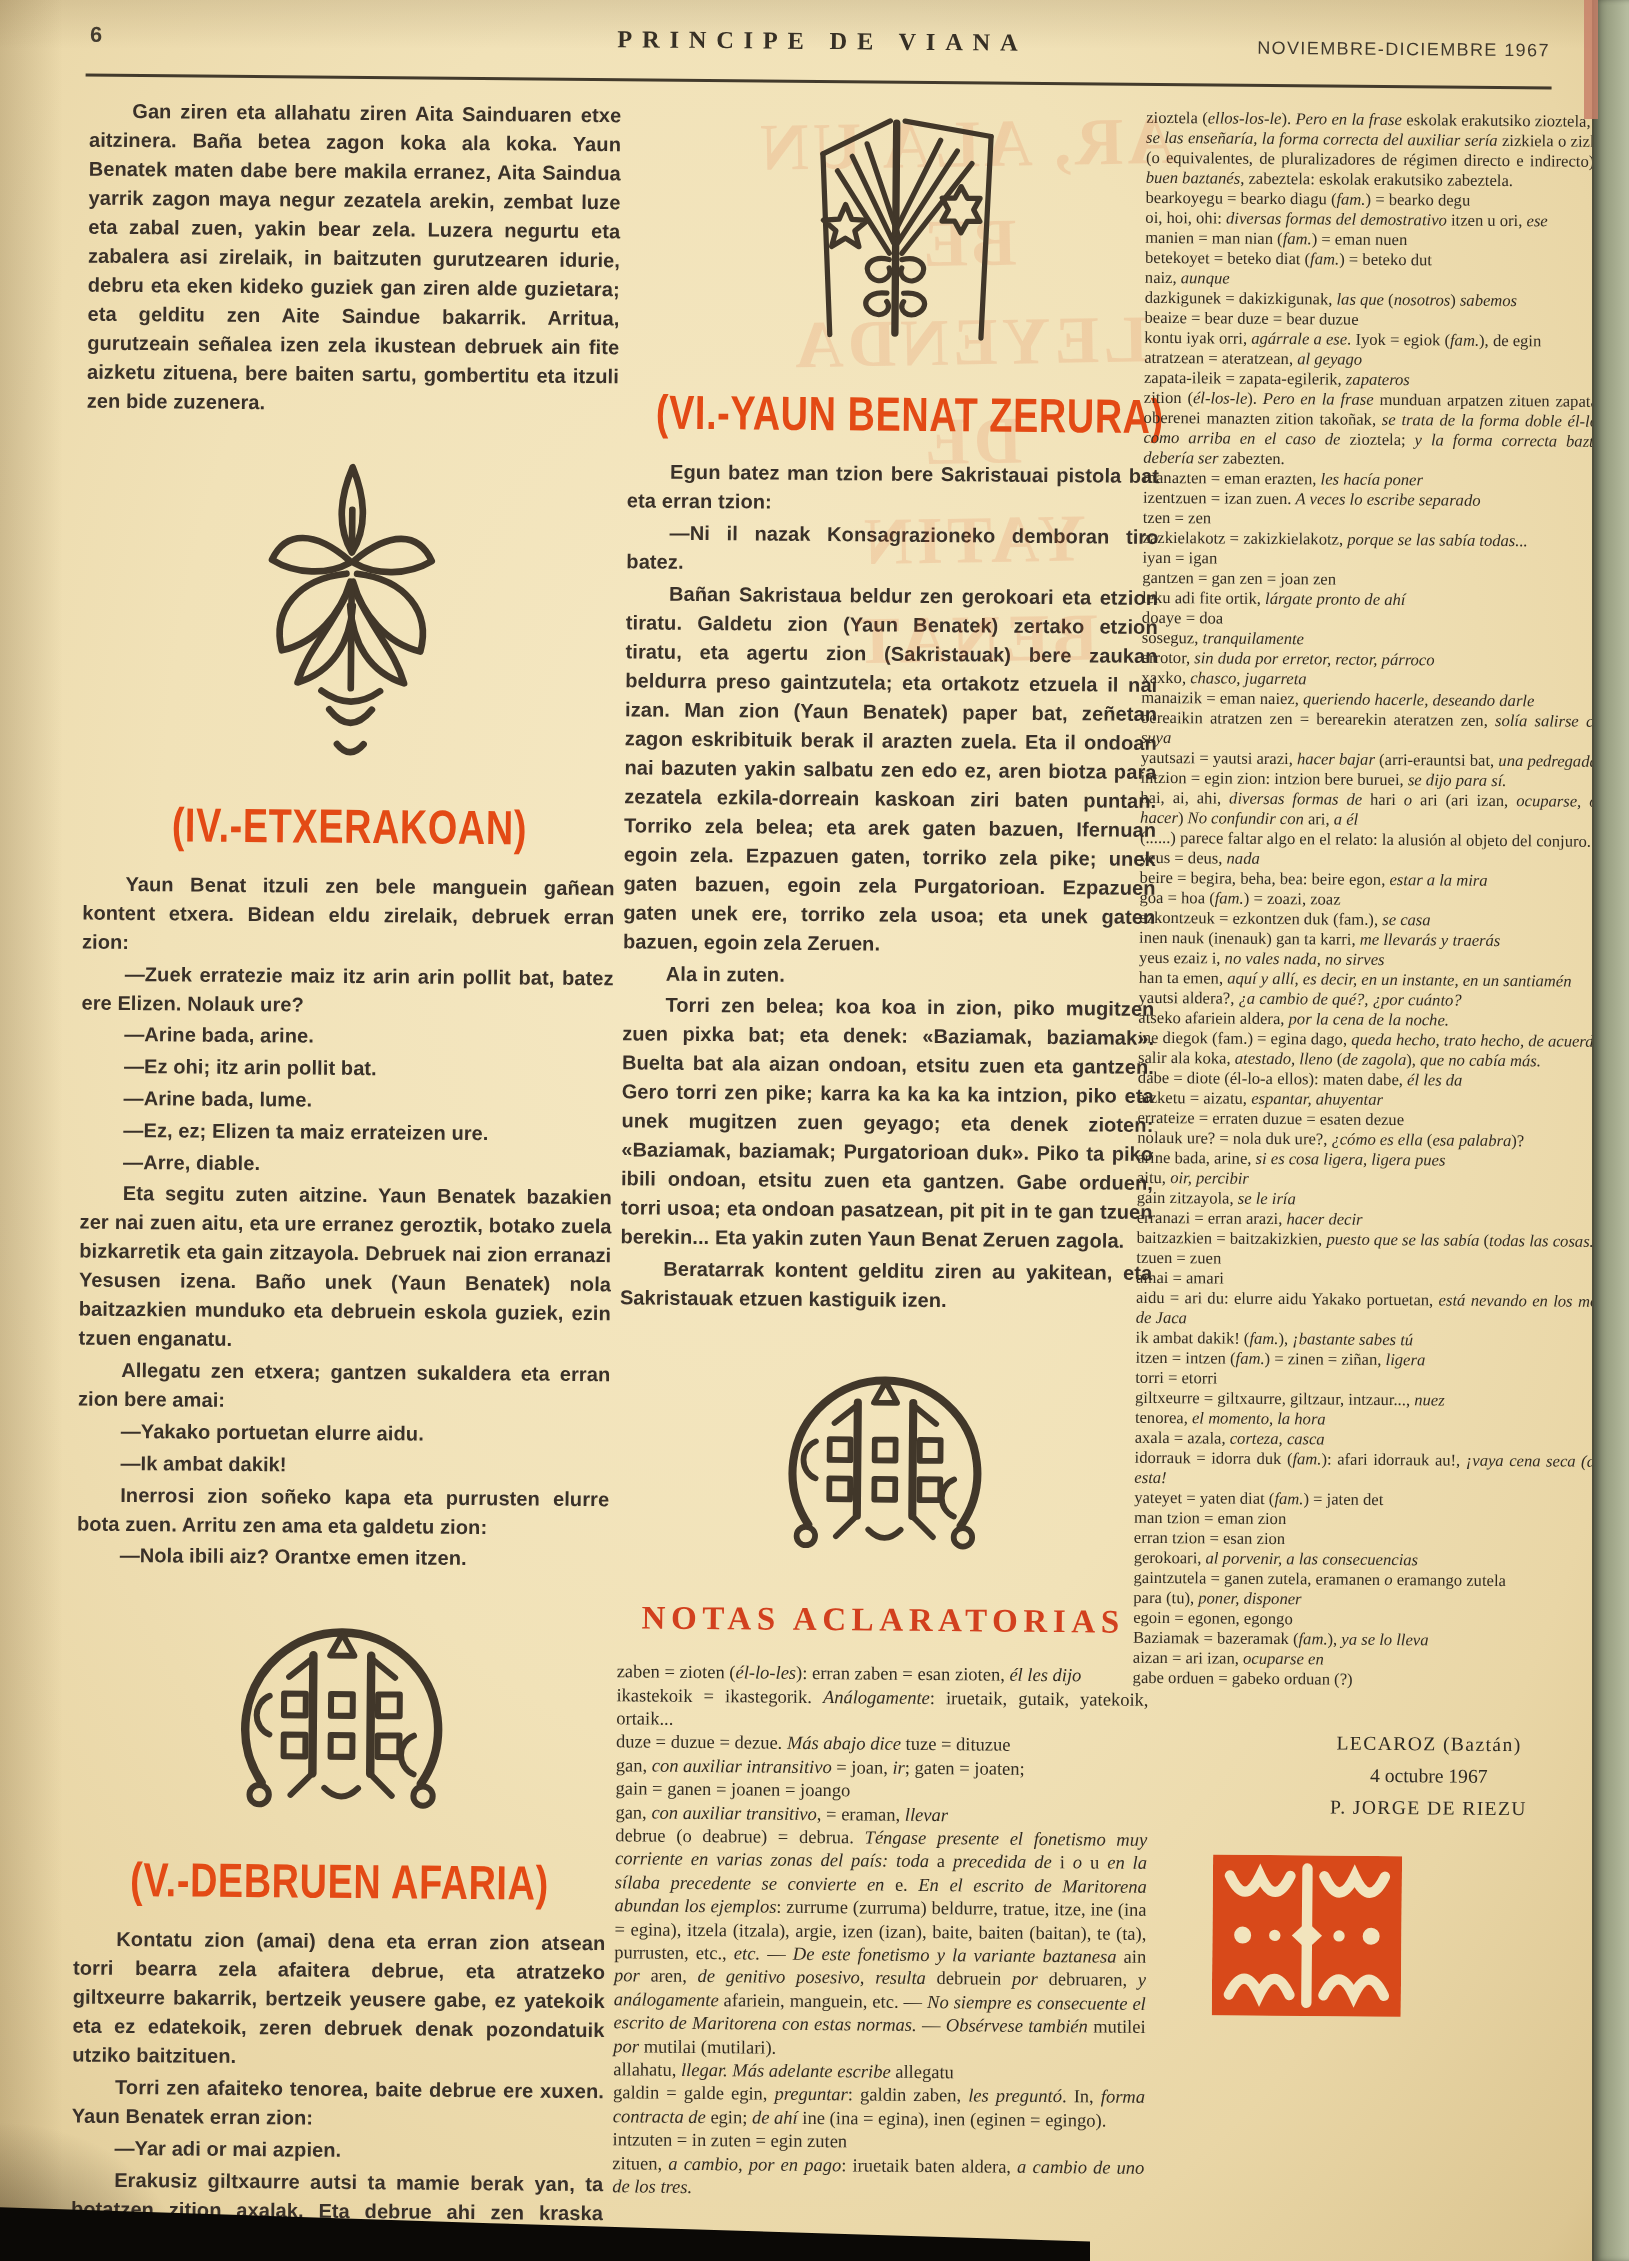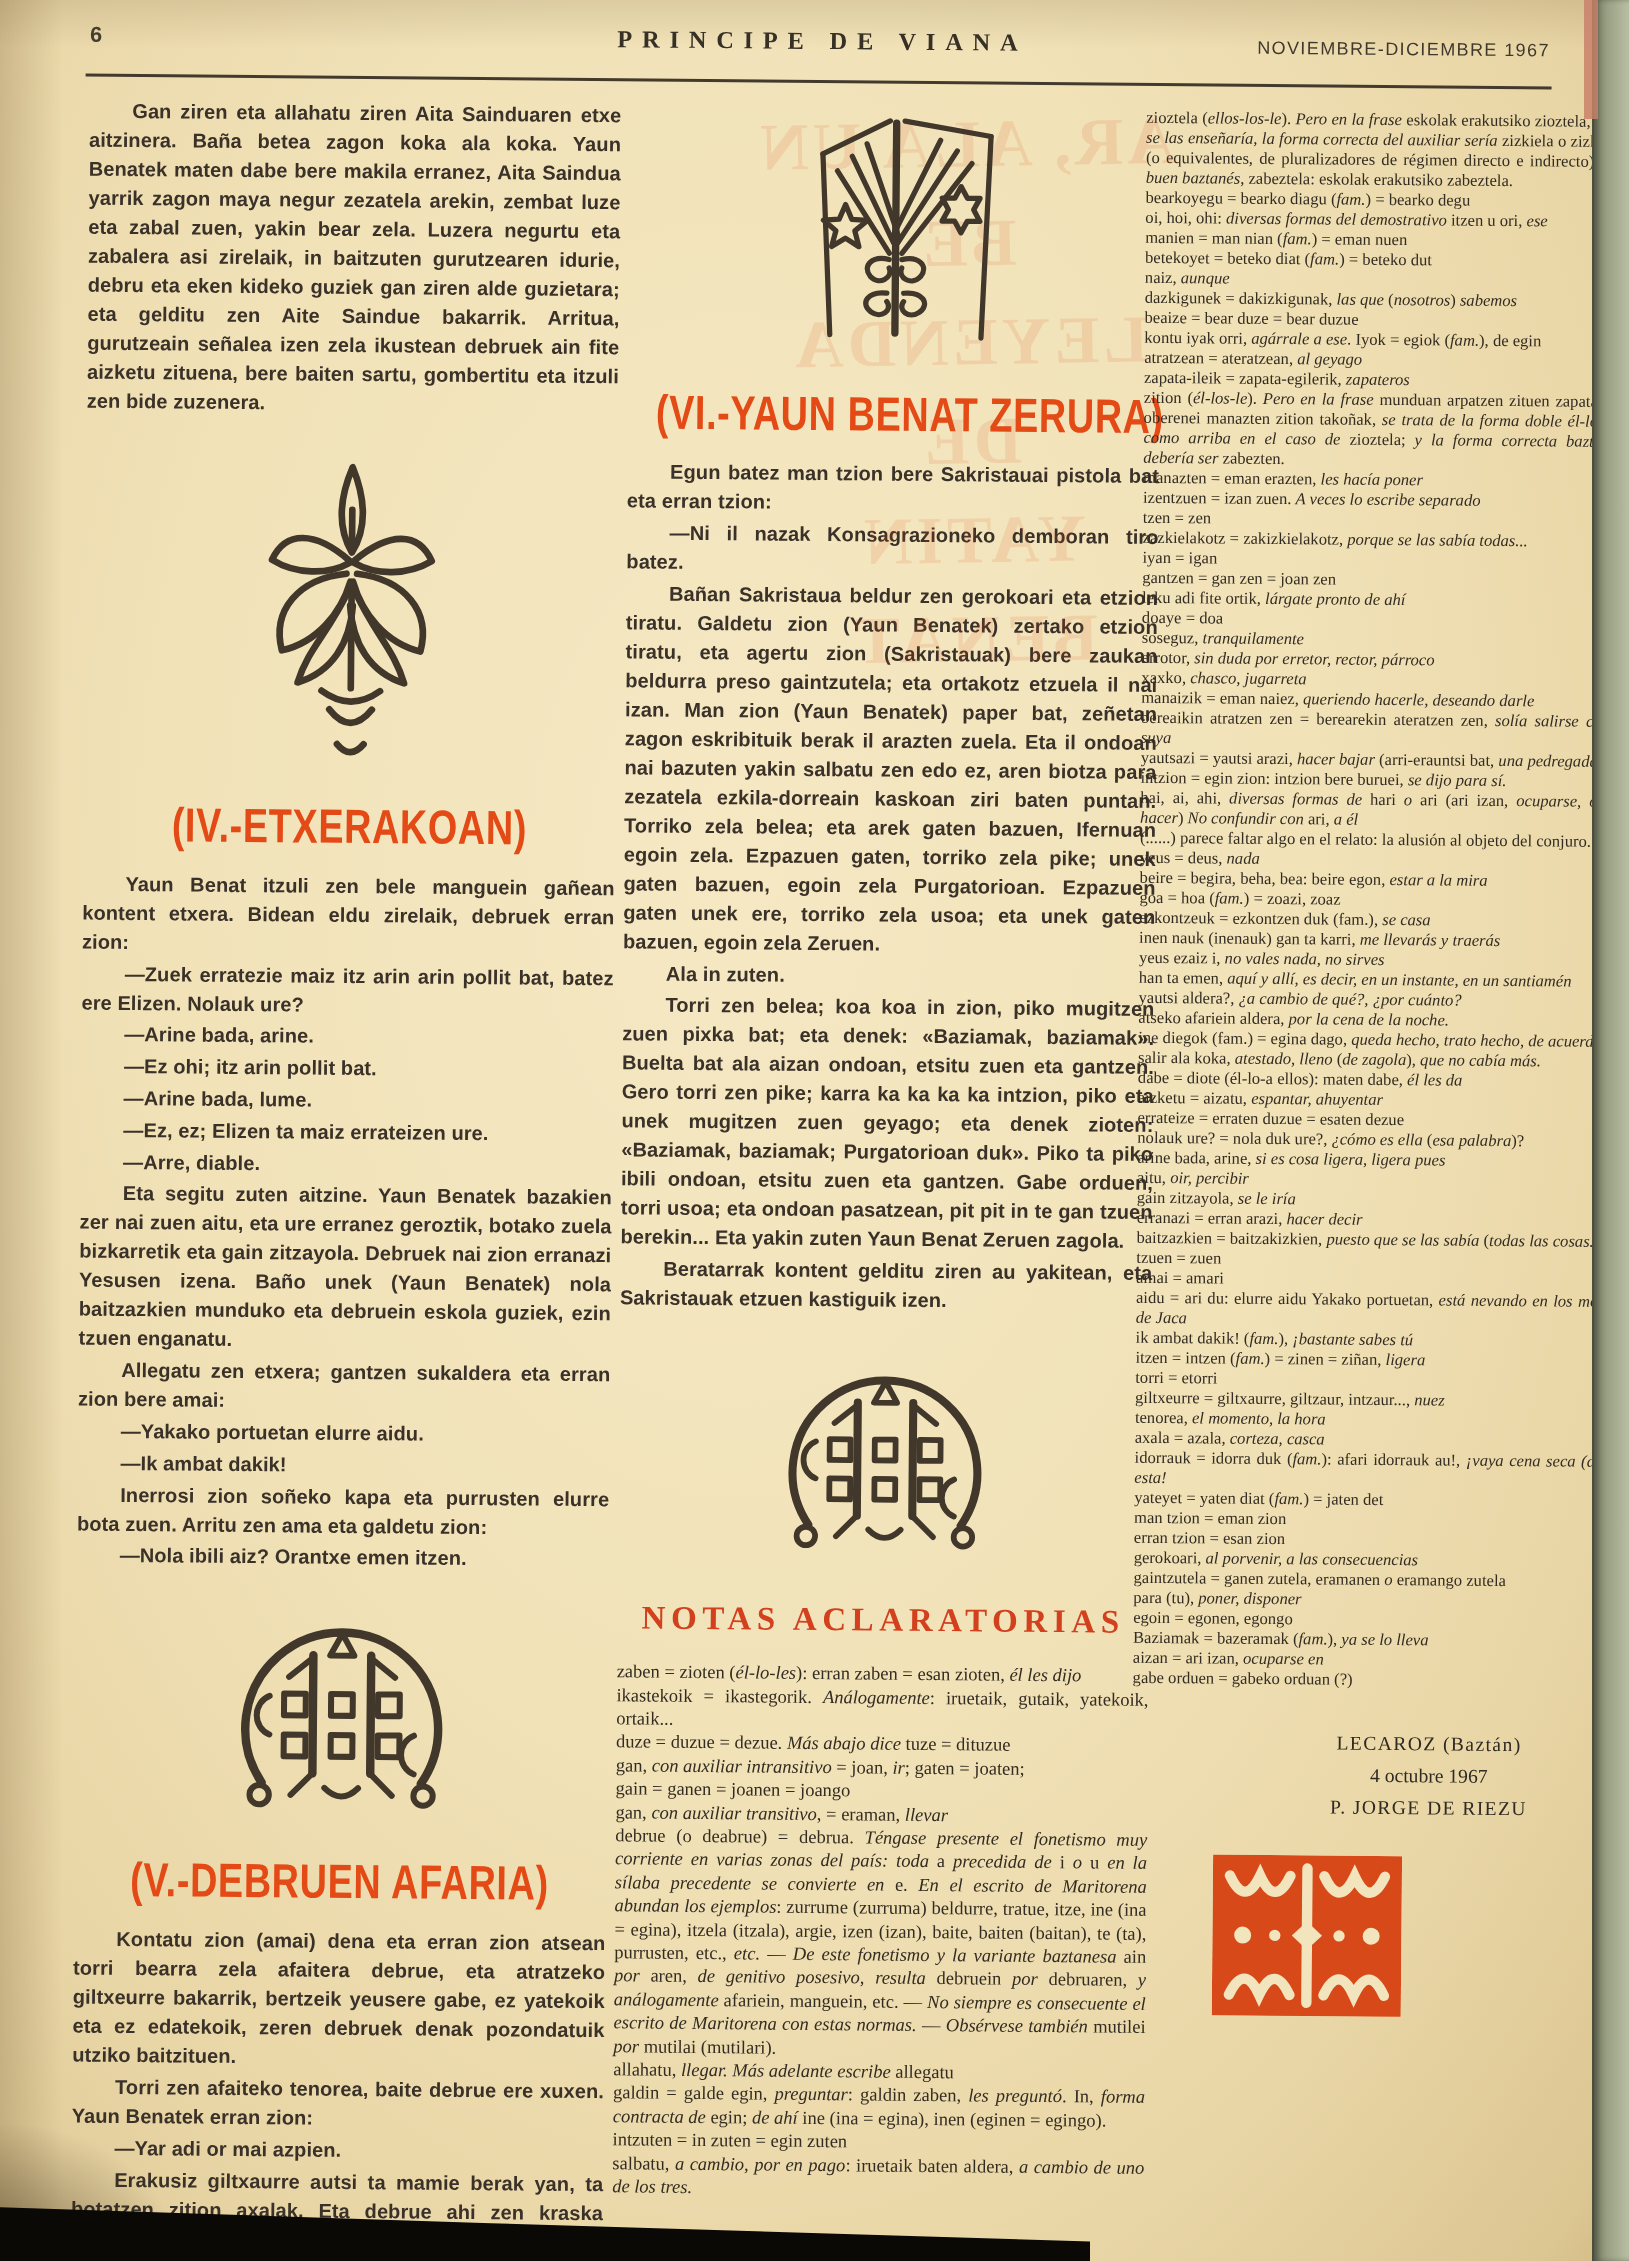--- a/index.html
+++ b/index.html
@@ -237,21 +237,21 @@
           <p><span>zaben = zioten (</span><i>él-lo-les</i><span>): erran zaben = esan zioten, </span><i>él les dijo</i></p>
           <p><span>ikastekoik = ikastegorik. </span><i>Análogamente</i><span>: iruetaik, gutaik, yatekoik, ortaik...</span></p>
           <p><span>duze = duzue = dezue. </span><i>Más abajo dice</i><span> tuze = dituzue</span></p>
           <p><span>gan, </span><i>con auxiliar intransitivo</i><span> = joan, </span><i>ir</i><span>; gaten = joaten;</span></p>
           <p><span>gain = ganen = joanen = joango</span></p>
           <p><span>gan, </span><i>con auxiliar transitivo</i><span>, = eraman, </span><i>llevar</i></p>
           <p><span>debrue (o deabrue) = debrua. </span><i>Téngase presente el fonetismo muy corriente en varias zonas del país: toda</i><span> a </span><i>precedida de</i><span> i </span><i>o</i><span> u </span><i>en la sílaba precedente se convierte en</i><span> e. </span><i>En el escrito de Maritorena abundan los ejemplos</i><span>: zurrume (zurruma) beldurre, tratue, itze, ine (ina = egina), itzela (itzala), argie, izen (izan), baite, baiten (baitan), te (ta), purrusten, etc., </span><i>etc.</i><span> — </span><i>De este fonetismo y la variante baztanesa</i><span> ain </span><i>por</i><span> aren, </span><i>de genitivo posesivo, resulta</i><span> debruein </span><i>por</i><span> debruaren, </span><i>y análogamente</i><span> afariein, manguein, etc. — </span><i>No siempre es consecuente el escrito de Maritorena con estas normas.</i><span> — </span><i>Obsérvese también</i><span> mutilei </span><i>por</i><span> mutilai (mutilari).</span></p>
           <p><span>allahatu, </span><i>llegar. Más adelante escribe</i><span> allegatu</span></p>
           <p><span>galdin = galde egin, </span><i>preguntar</i><span>: galdin zaben, </span><i>les preguntó</i><span>. In, </span><i>forma contracta de</i><span> egin; </span><i>de ahí</i><span> ine (ina = egina), inen (eginen = egingo).</span></p>
           <p><span>intzuten = in zuten = egin zuten</span></p>
-          <p><span>salbatu, </span><i>a cambio, por en pago</i><span>: iruetaik baten aldera, </span><i>a cambio de uno de los tres.</i></p>
+          <p><span>zituen, </span><i>a cambio, por en pago</i><span>: iruetaik baten aldera, </span><i>a cambio de uno de los tres.</i></p>
         </div>
     </div>
 
     <div class="col col3">
       <div class="notas-group">
           <p><span>zioztela (</span><i>ellos-los-le</i><span>). </span><i>Pero en la frase</i><span> eskolak erakutsiko zioztela, </span><i>que él se las enseñaría, la forma correcta del auxiliar sería</i><span> zizkiela o zizkiotela (o equivalentes, de pluralizadores de régimen directo e indirecto), y en </span><i>buen baztanés</i><span>, zabeztela: eskolak erakutsiko zabeztela.</span></p>
           <p><span>bearkoyegu = bearko diagu (</span><i>fam.</i><span>) = bearko degu</span></p>
           <p><span>oi, hoi, ohi: </span><i>diversas formas del demostrativo</i><span> itzen u ori, </span><i>ese</i></p>
           <p><span>manien = man nian (</span><i>fam.</i><span>) = eman nuen</span></p>
           <p><span>betekoyet = beteko diat (</span><i>fam.</i><span>) = beteko dut</span></p>

